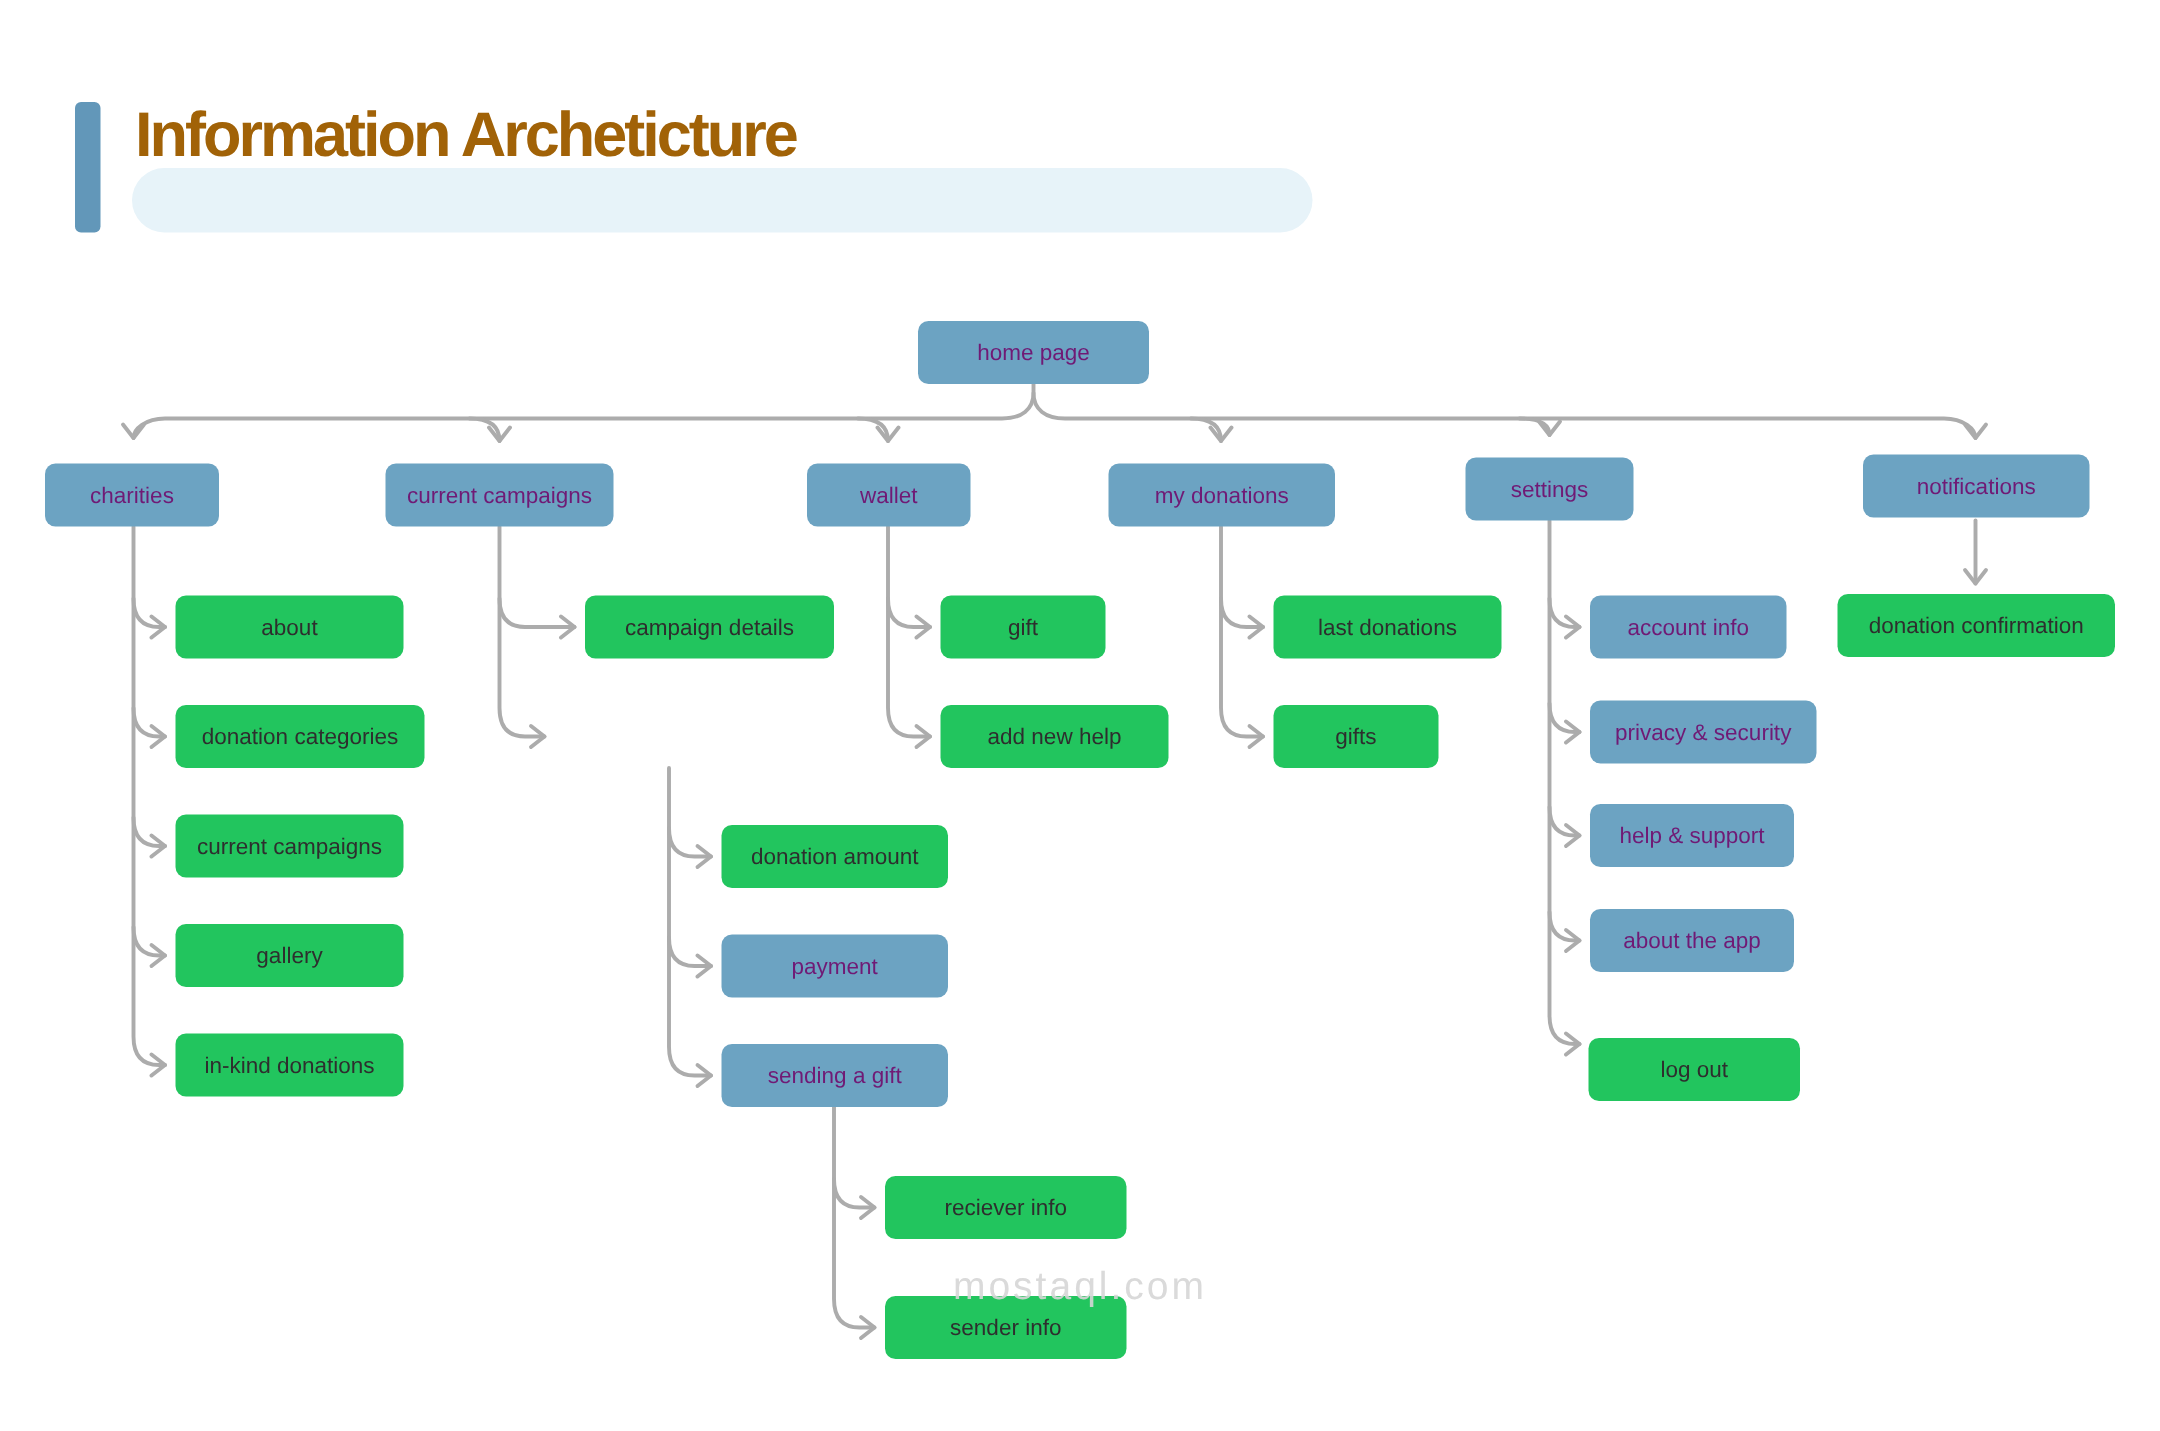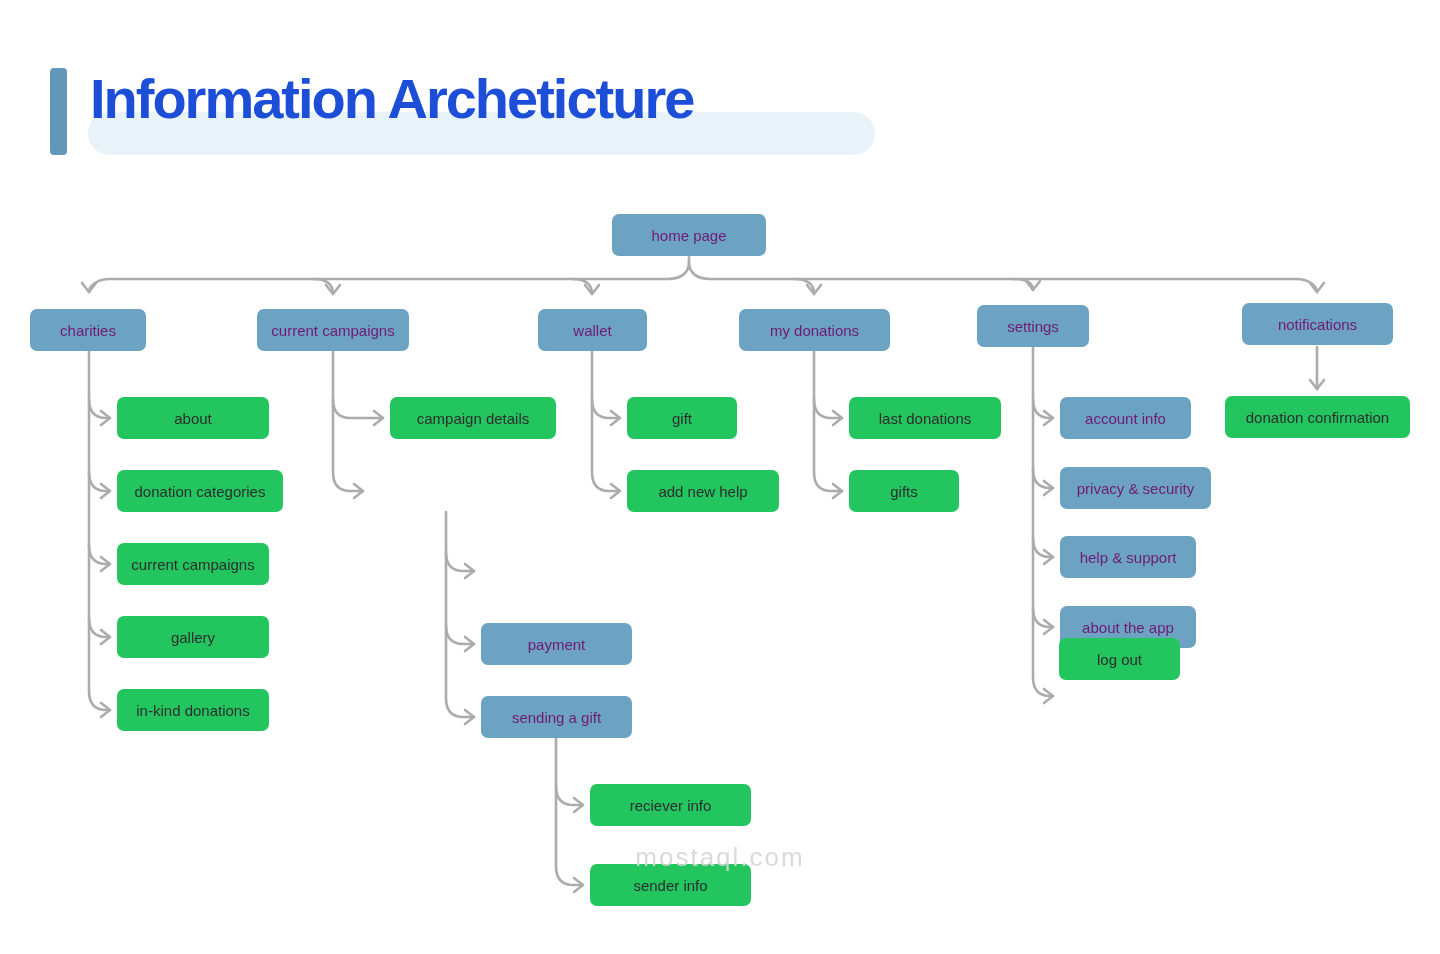--- a/index.html
+++ b/index.html
@@ -17,22 +17,22 @@
     width: 17px; height: 87px;
     background: #6297b9; border-radius: 4px;
   }
   .title-highlight {
     position: absolute; left: 88px; top: 112px;
     width: 787px; height: 43px;
     background: #e7f3f9; border-radius: 22px;
   }
   h1.page-title {
     position: absolute; left: 90px; top: 66px; margin: 0;
-    font-size: 56px; font-weight: bold; letter-spacing: -2px;
-    color: #1d4ed8; white-space: nowrap;
+    font-size: 42px; font-weight: bold; letter-spacing: -2px;
+    color: #a16207; white-space: nowrap;
   }
   
   .node {
     position: absolute; height: 42px;
     display: flex; align-items: center; justify-content: center;
     border-radius: 7px; font-size: 15px; white-space: nowrap;
     z-index: 2;
   }
   .node.blue { background: #6ca3c2; color: #701a75; }
   .node.gray { background: #22c55e; color: #2e2e2e; }
@@ -114,37 +114,38 @@
   <div class="node blue" style="left:1242px;top:303px;width:151px">notifications</div>
 
   <div class="node gray" style="left:117px;top:397px;width:152px">about</div>
   <div class="node gray" style="left:117px;top:470px;width:166px">donation categories</div>
   <div class="node gray" style="left:117px;top:543px;width:152px">current campaigns</div>
   <div class="node gray" style="left:117px;top:616px;width:152px">gallery</div>
   <div class="node gray" style="left:117px;top:689px;width:152px">in-kind donations</div>
 
   <div class="node gray" style="left:390px;top:397px;width:166px">campaign details</div>
 
+  <div class="node gray" style="left:481px;top:550px;width:151px">donation amount</div>
   <div class="node blue" style="left:481px;top:623px;width:151px">payment</div>
   <div class="node blue" style="left:481px;top:696px;width:151px">sending a gift</div>
 
   <div class="node gray" style="left:590px;top:784px;width:161px">reciever info</div>
   <div class="node gray" style="left:590px;top:864px;width:161px">sender info</div>
 
   <div class="node gray" style="left:627px;top:397px;width:110px">gift</div>
   <div class="node gray" style="left:627px;top:470px;width:152px">add new help</div>
 
   <div class="node gray" style="left:849px;top:397px;width:152px">last donations</div>
   <div class="node gray" style="left:849px;top:470px;width:110px">gifts</div>
 
   <div class="node blue" style="left:1060px;top:397px;width:131px">account info</div>
   <div class="node blue" style="left:1060px;top:467px;width:151px">privacy &amp; security</div>
   <div class="node blue" style="left:1060px;top:536px;width:136px">help &amp; support</div>
   <div class="node blue" style="left:1060px;top:606px;width:136px">about the app</div>
-  <div class="node gray" style="left:1059px;top:638px;width:121px">log out</div>
+  <div class="node gray" style="left:1059px;top:692px;width:141px">log out</div>
 
   <div class="node gray" style="left:1225px;top:396px;width:185px">donation confirmation</div>
 
   <div class="watermark">
     <div class="wm-domain">mostaql.com</div>
   </div>
 
 </div>
 
 </body></html>

